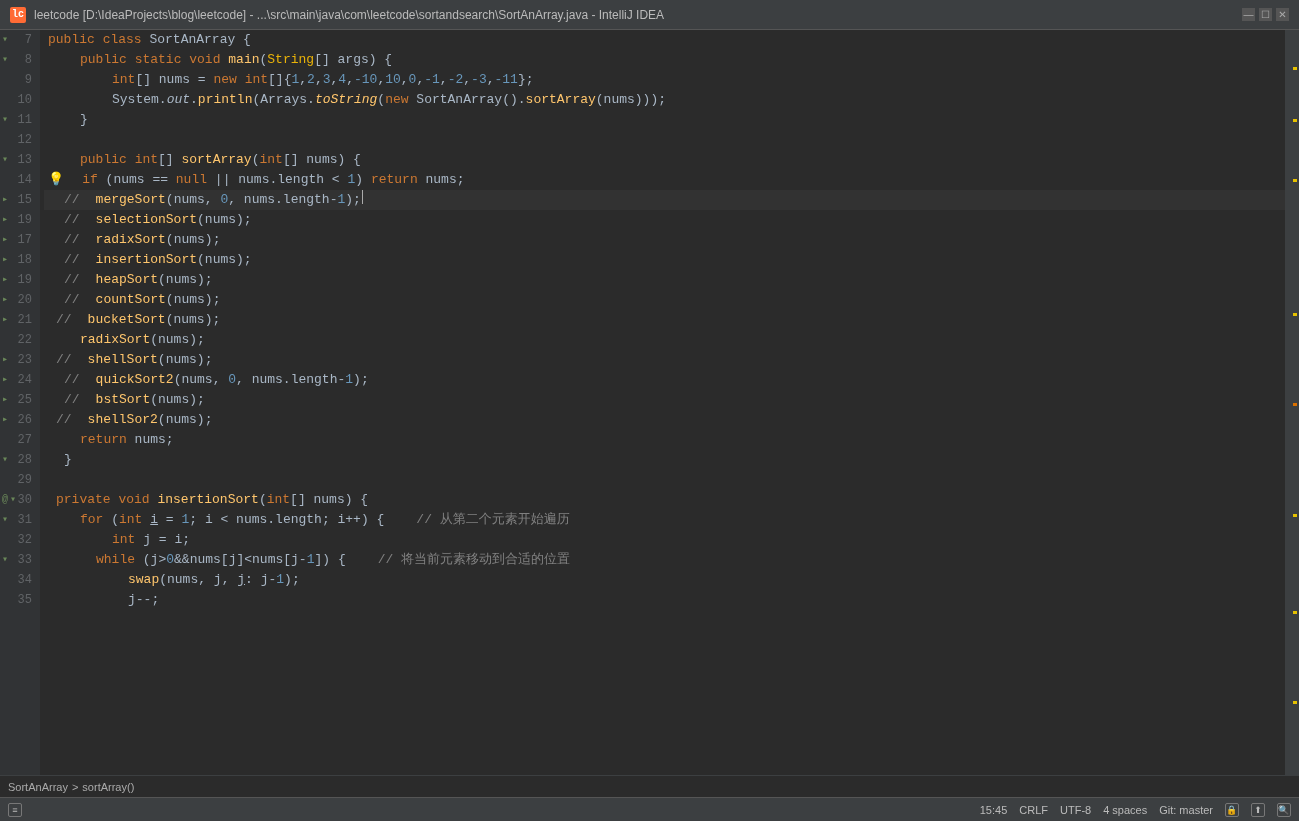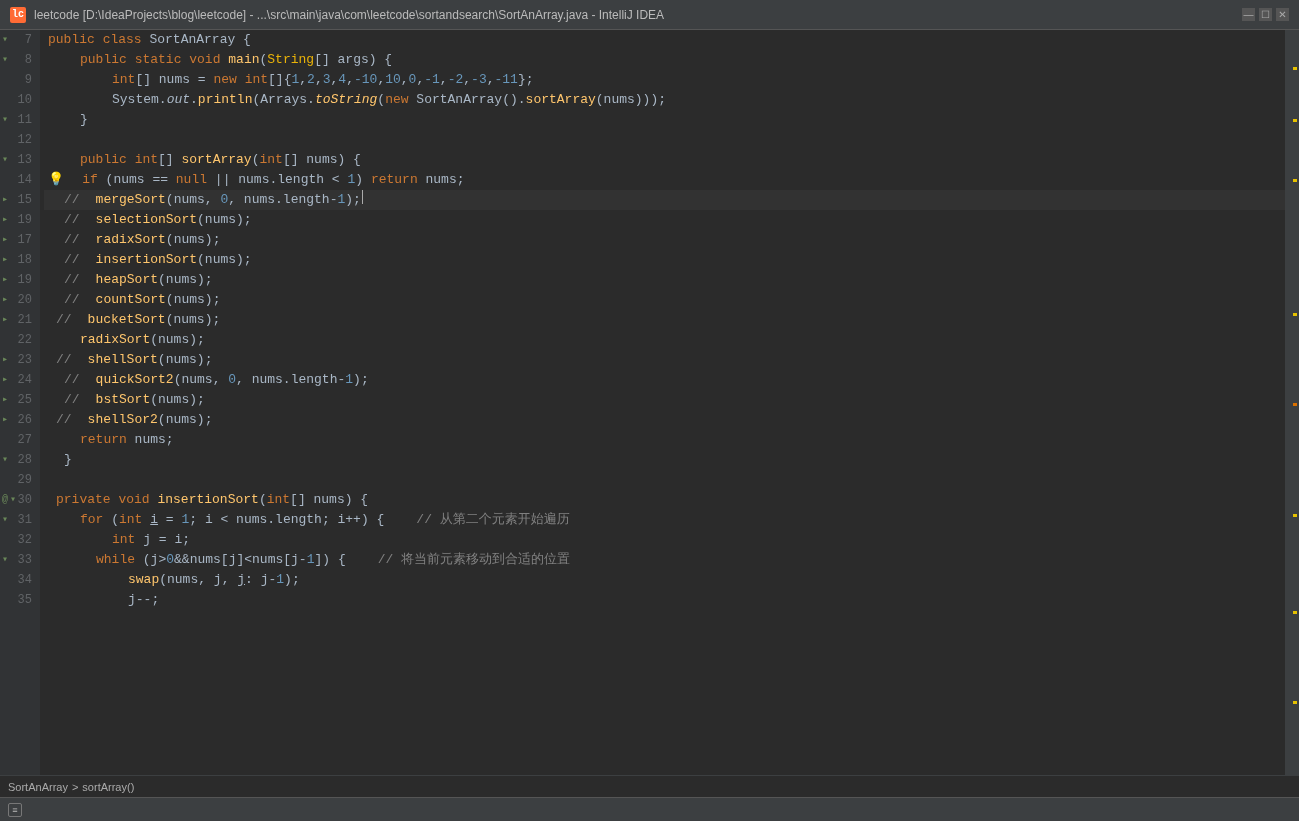--- a/index.html
+++ b/index.html
@@ -579,13 +579,23 @@
       <span class="breadcrumb-separator"> &gt; </span>
       <span>sortArray()</span>
     </div>
   </div>
 </div>
 
 <div class="statusbar">
   <div class="statusbar-left">
     <div class="status-icon">≡</div>
   </div>
+  <div class="statusbar-right">
+    <span>15:45</span>
+    <span>CRLF</span>
+    <span>UTF-8</span>
+    <span>4 spaces</span>
+    <span>Git: master</span>
+    <div class="status-icon">🔒</div>
+    <div class="status-icon">⬆</div>
+    <div class="status-icon">🔍</div>
+  </div>
 </div>
 
 </body></html>

